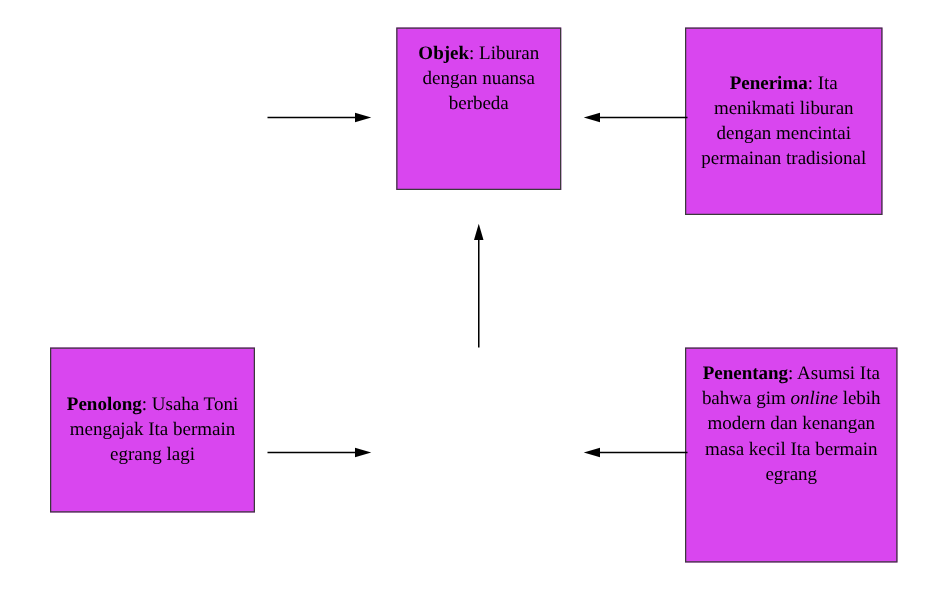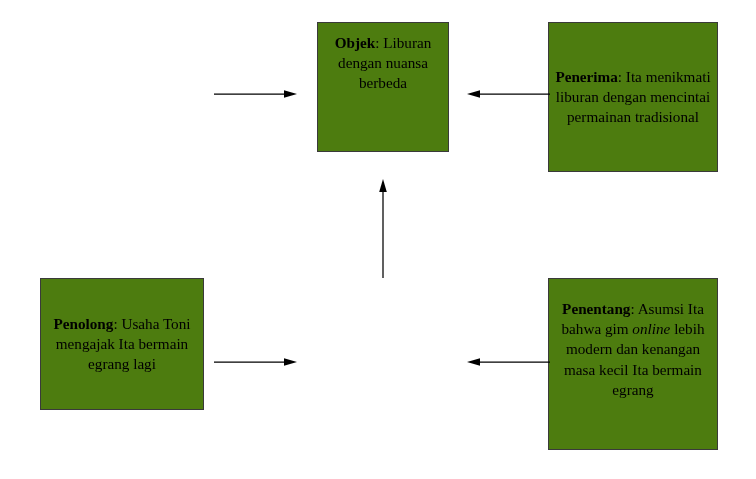--- a/index.html
+++ b/index.html
@@ -16,21 +16,21 @@
     position: relative;
     width: 756px;
     height: 479px;
     background: #ffffff;
     overflow: hidden;
   }
   .node {
     position: absolute;
     box-sizing: border-box;
     border: 1.3px solid #3a3a3a;
-    background: #4d7c0f;
+    background: #d946ef;
     display: flex;
     align-items: center;
     justify-content: center;
     text-align: center;
     font-size: 15.2px;
     line-height: 1.33;
     padding: 4px 6px;
   }
   .node .txt {
     display: block;
@@ -46,35 +46,35 @@
   #node-pengirim {
     left: 33px;  top: 22px;  width: 164px; height: 150px;
     align-items: center;
   }
   #node-objek {
     left: 317px; top: 22px;  width: 132px; height: 130px;
     align-items: flex-start;
     padding-top: 10px;
   }
   #node-penerima {
-    left: 548px; top: 22px;  width: 170px; height: 150px;
+    left: 548px; top: 22px;  width: 158px; height: 150px;
     align-items: center;
   }
   #node-penolong {
     left: 40px;  top: 278px; width: 164px; height: 132px;
     align-items: center;
   }
   #node-subjek {
     left: 314px; top: 278px; width: 136px; height: 172px;
     align-items: center;
   }
   #node-penentang {
     left: 548px; top: 278px; width: 170px; height: 172px;
     align-items: flex-start;
-    padding-top: 20px;
+    padding-top: 10px;
   }
   
   .arrow {
     position: absolute;
   }
   .arrow svg {
     display: block;
     overflow: visible;
   }
   .arrow line {

